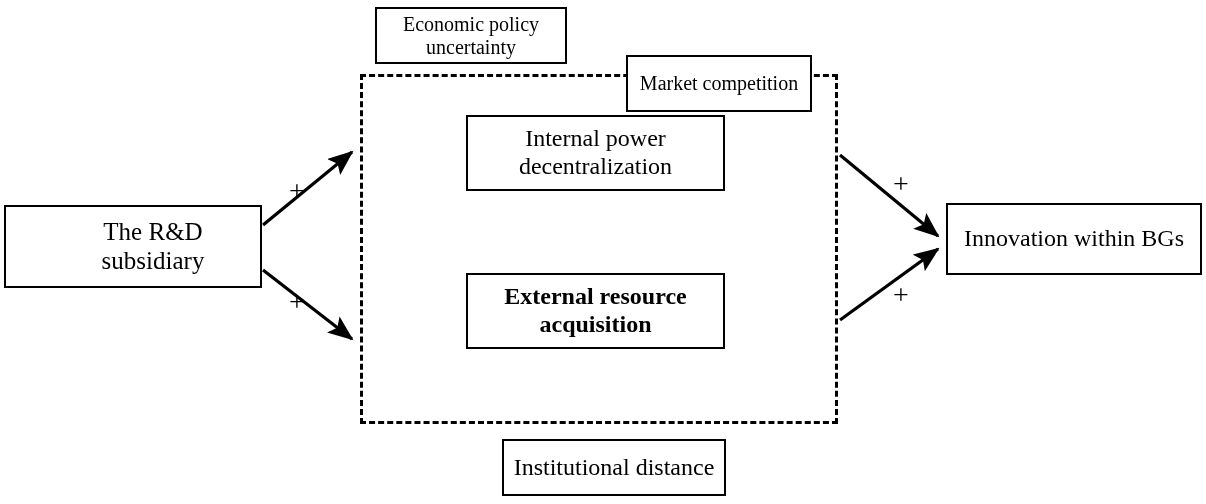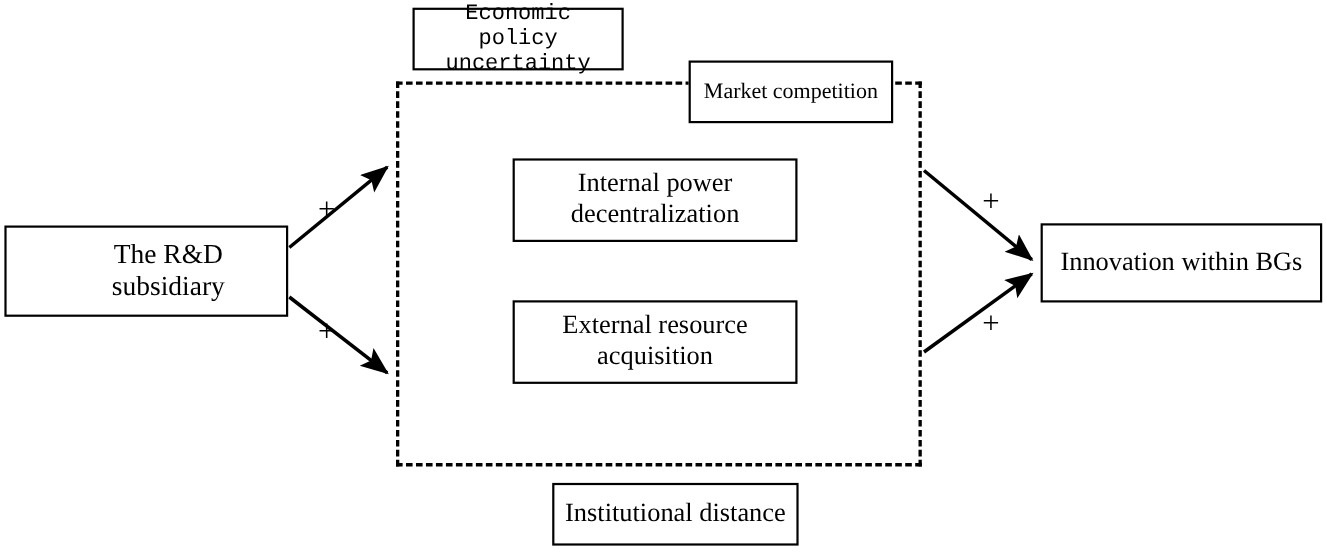--- a/index.html
+++ b/index.html
@@ -71,33 +71,33 @@
       <line x1="263" y1="270" x2="352" y2="339"></line>
       <line x1="840" y1="155" x2="938" y2="236"></line>
       <line x1="840" y1="320" x2="938" y2="249"></line>
     </g>
   </svg>
 
   <div class="box" style="left:4px; top:205px; width:258px; height:83px; font-size:25px;padding-left:40px;">
     <span>The R&amp;D subsidiary</span>
   </div>
 
-  <div class="box" style="left:375px; top:7px; width:192px; height:57px; font-size:20px;font-family:Liberation Mono, monospace;">
+  <div class="box" style="left:375px; top:7px; width:192px; height:57px; font-size:20px;">
     <span>Economic policy uncertainty</span>
   </div>
 
   <div class="box" style="left:626px; top:7px; width:186px; height:57px; font-size:20px;margin-top:48px;">
     <span>Market competition</span>
   </div>
 
-  <div class="box" style="left:466px; top:144px; width:259px; height:76px; font-size:24px;align-items:center;">
+  <div class="box" style="left:466px; top:115px; width:259px; height:76px; font-size:24px;align-items:center;">
     <span>Internal power decentralization</span>
   </div>
 
-  <div class="box" style="left:466px; top:273px; width:259px; height:76px; font-size:24px;">
+  <div class="box" style="left:466px; top:273px; width:259px; height:76px; font-size:24px;font-weight:bold;">
     <span>External resource acquisition</span>
   </div>
 
   <div class="box" style="left:946px; top:203px; width:256px; height:72px; font-size:24px;">
     <span>Innovation within BGs</span>
   </div>
 
   <div class="box" style="left:502px; top:439px; width:224px; height:57px; font-size:24px;">
     <span>Institutional distance</span>
   </div>

